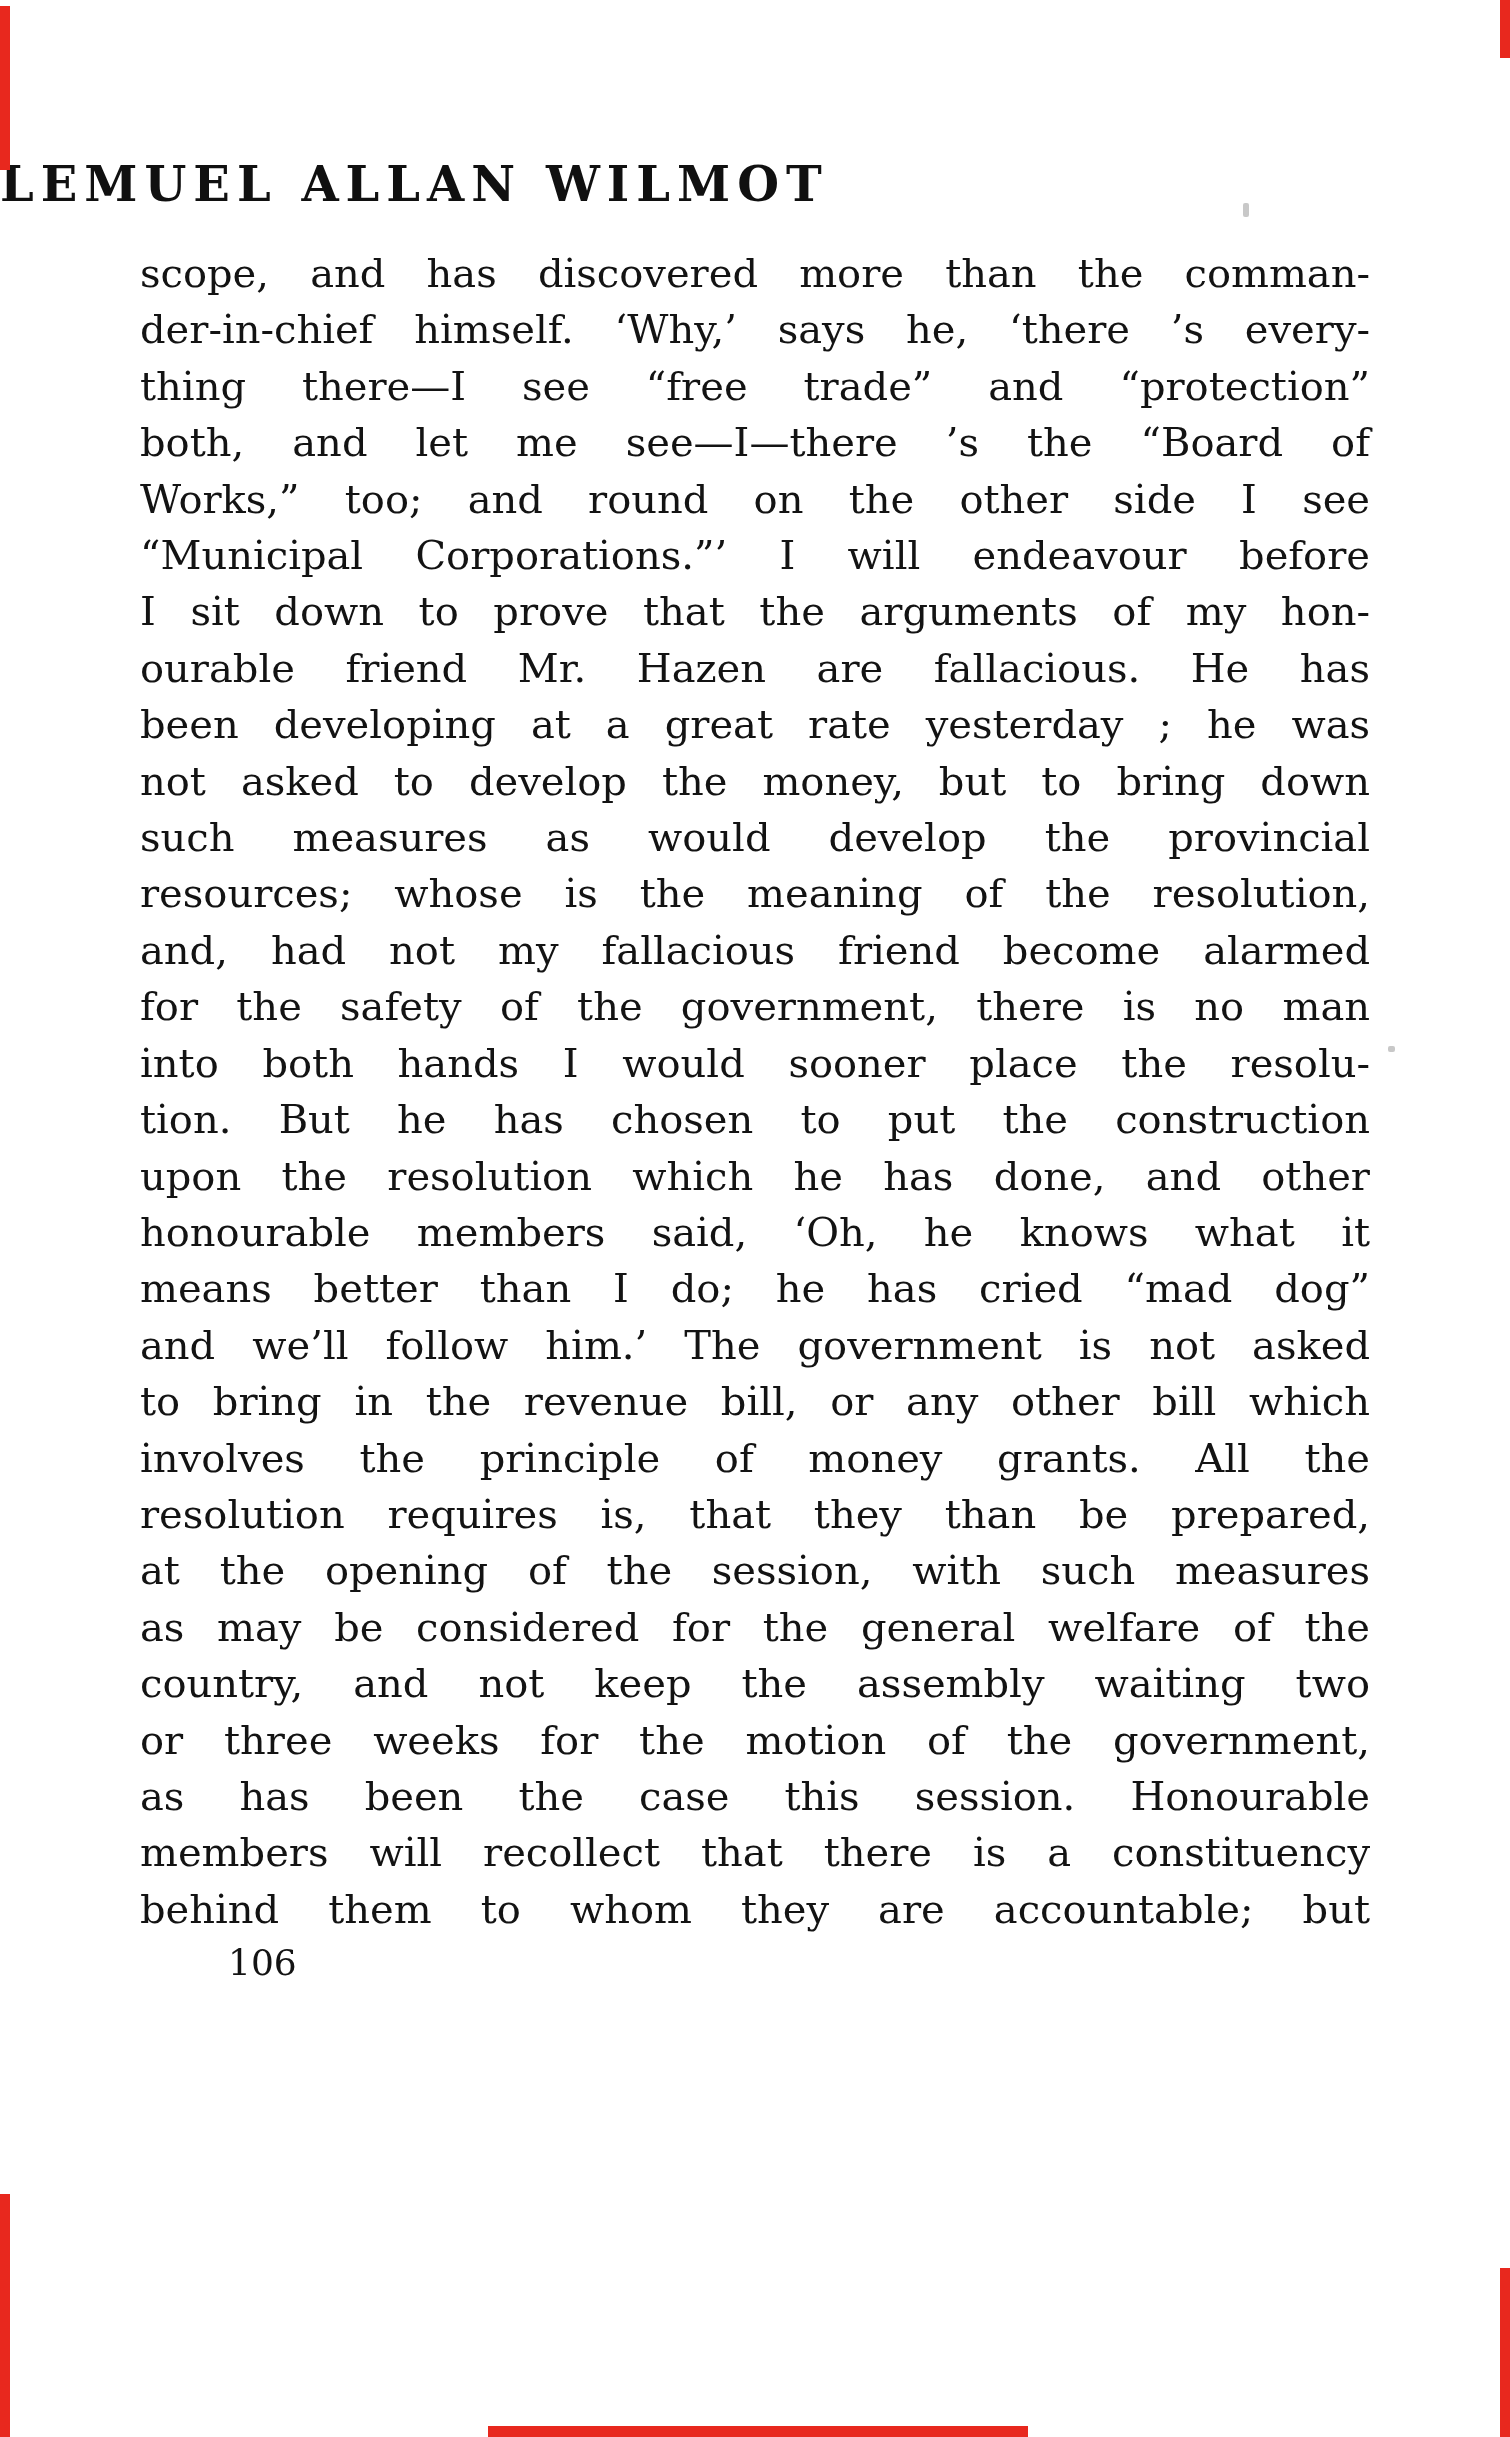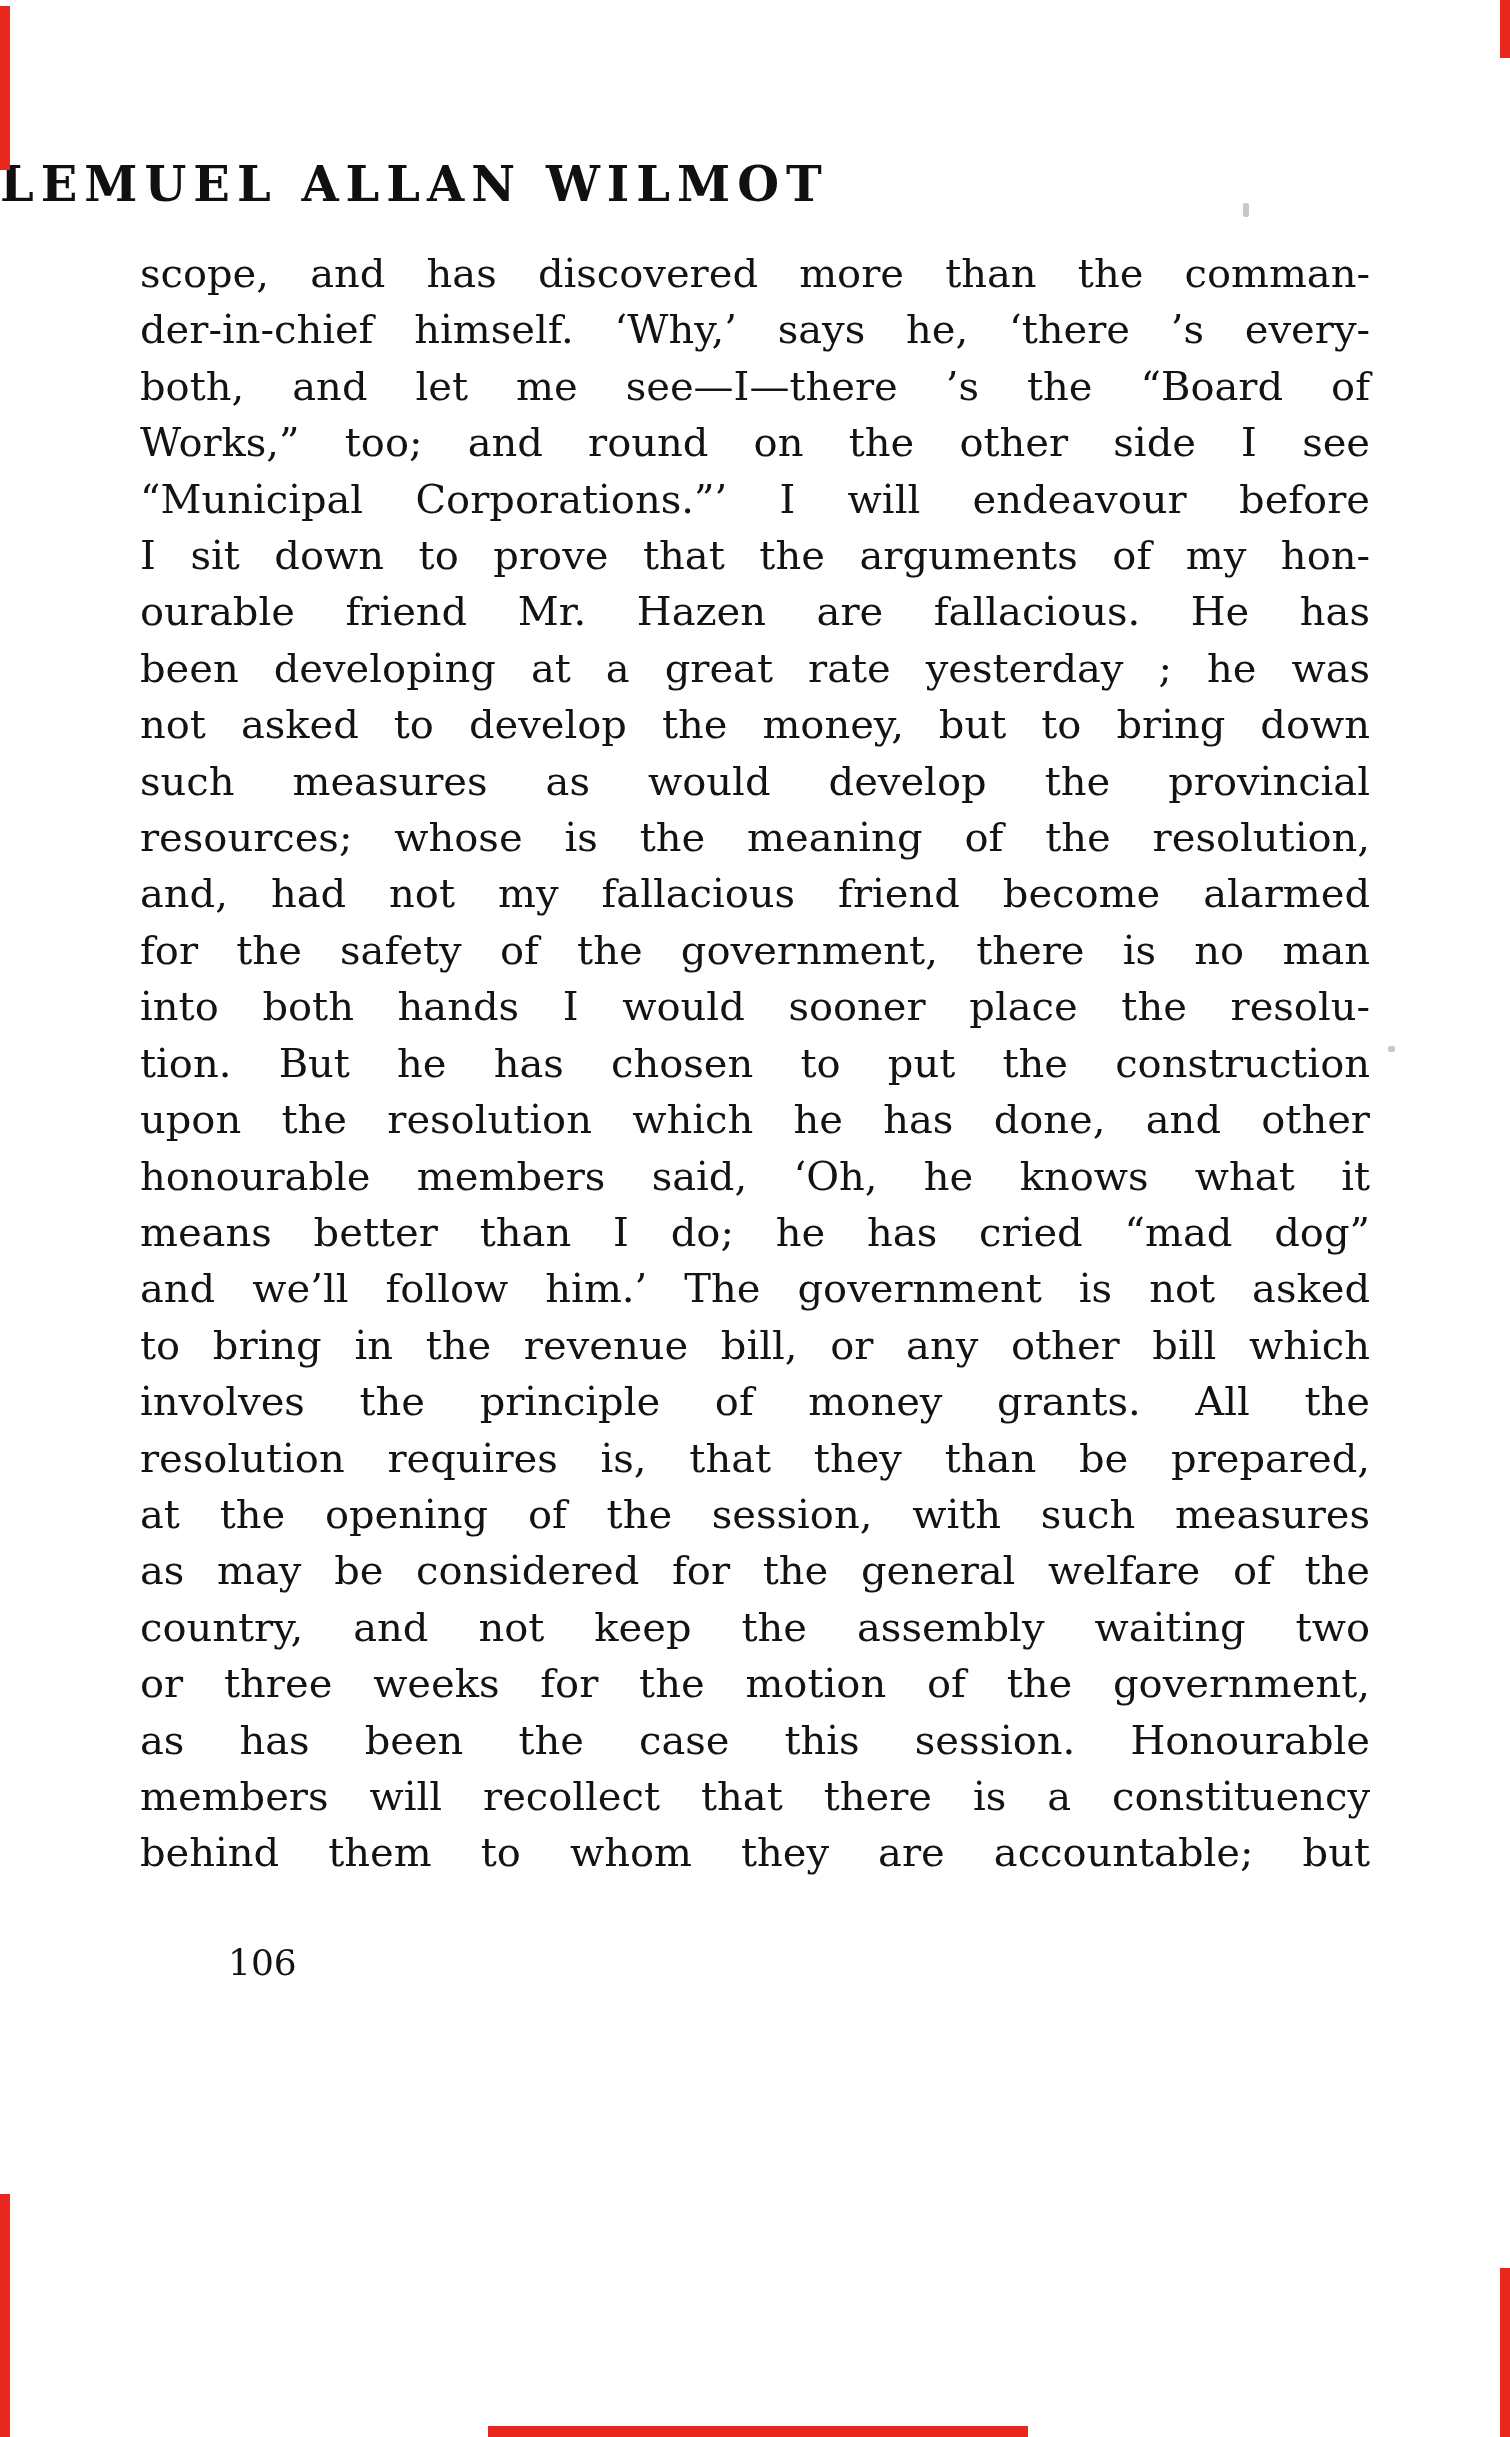--- a/index.html
+++ b/index.html
@@ -72,20 +72,21 @@
 </head>
 <body>
 
 <div class="page">
 
   <div class="heading">LEMUEL ALLAN WILMOT</div>
 
   <div class="body-text">
       <div class="text-line">scope, and has discovered more than the comman-</div>
       <div class="text-line">der-in-chief himself. ‘Why,’ says he, ‘there ’s every-</div>
+      <div class="text-line">thing there—I see “free trade” and “protection”</div>
       <div class="text-line">both, and let me see—I—there ’s the “Board of</div>
       <div class="text-line">Works,” too; and round on the other side I see</div>
       <div class="text-line">“Municipal Corporations.”’ I will endeavour before</div>
       <div class="text-line">I sit down to prove that the arguments of my hon-</div>
       <div class="text-line">ourable friend Mr. Hazen are fallacious. He has</div>
       <div class="text-line">been developing at a great rate yesterday ; he was</div>
       <div class="text-line">not asked to develop the money, but to bring down</div>
       <div class="text-line">such measures as would develop the provincial</div>
       <div class="text-line">resources; whose is the meaning of the resolution,</div>
       <div class="text-line">and, had not my fallacious friend become alarmed</div>

